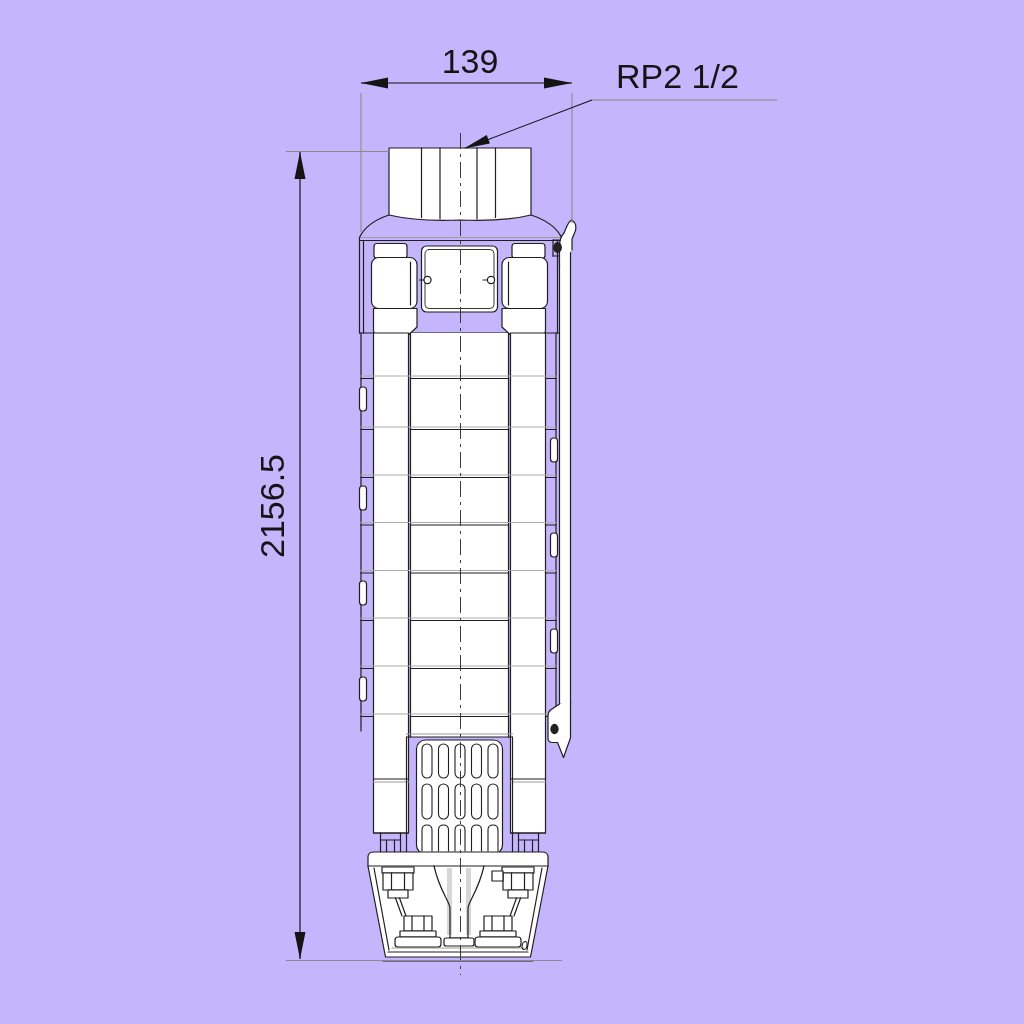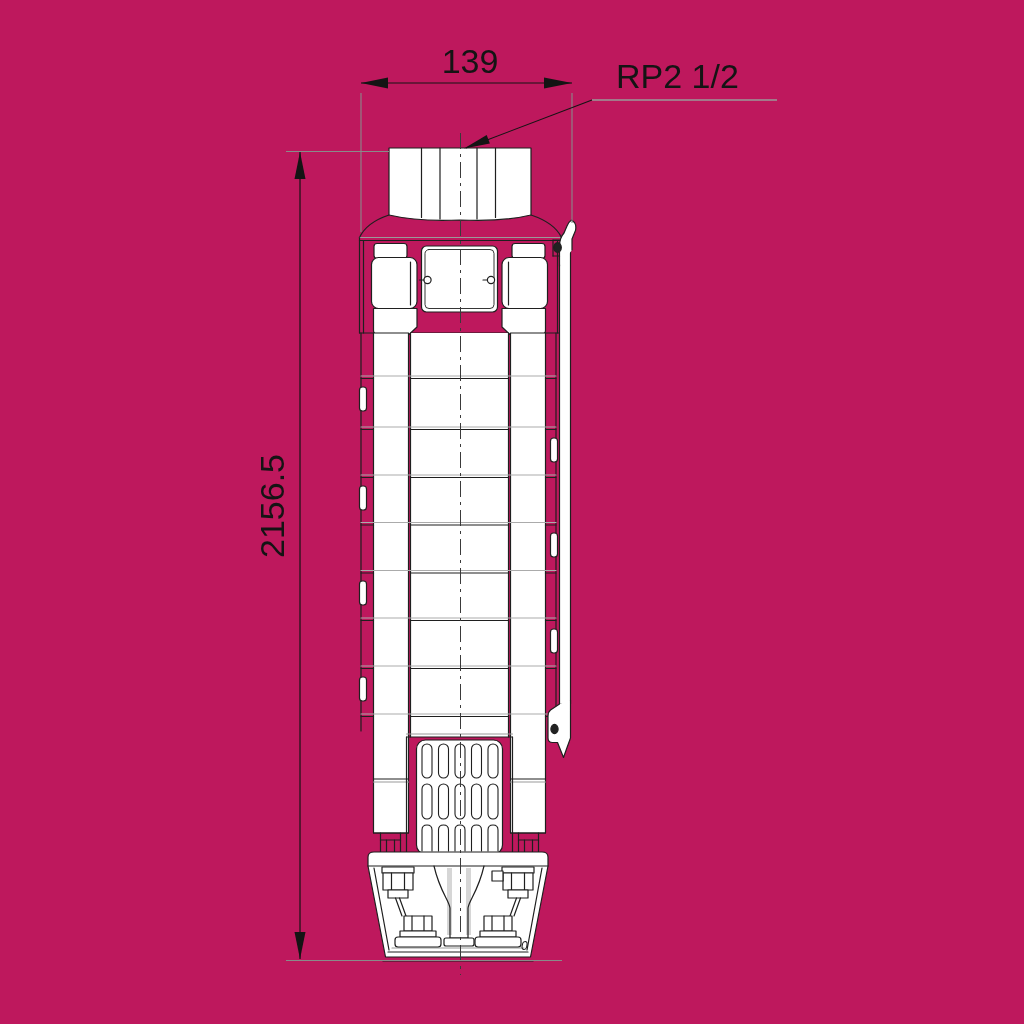--- a/index.html
+++ b/index.html
@@ -1,16 +1,16 @@
 <!DOCTYPE html>
 <html><head>
 <meta charset="utf-8">
 <style>
   html,body{margin:0;padding:0;background:#ffffff;}
-  .page{width:1024px;height:1024px;position:relative;background:#be185d;overflow:hidden;}
+  .page{width:1024px;height:1024px;position:relative;background:#c4b5fd;overflow:hidden;}
   svg{display:block;}
   text{font-family:"Liberation Sans", sans-serif;fill:#141414;}
   .dim-text{font-size:34px;}
   .mark-text{font-size:12px;font-style:italic;}
 </style>
 </head>
 <body>
 
 <div class="page">
 <svg width="1024" height="1024" viewBox="0 0 1024 1024">

